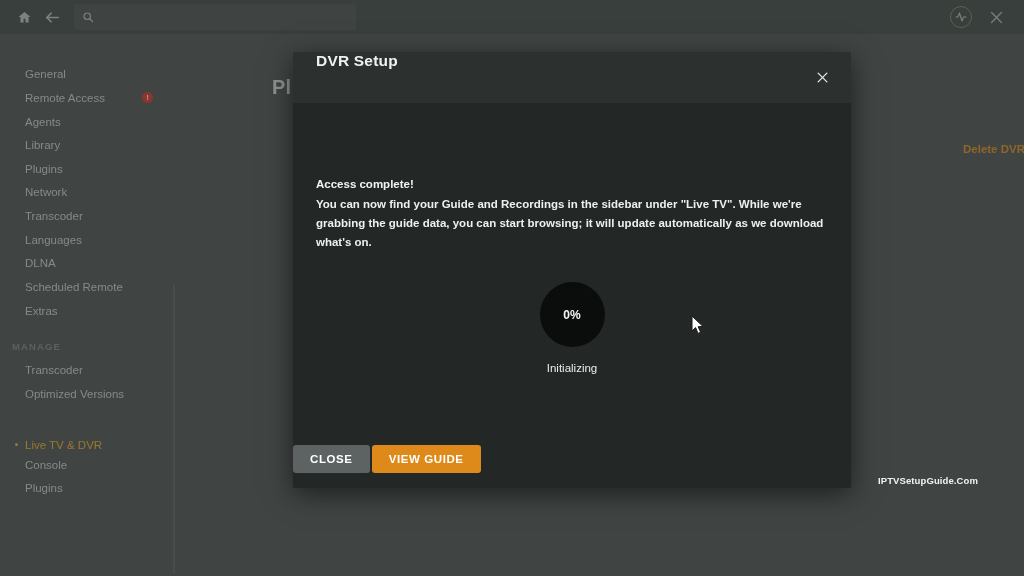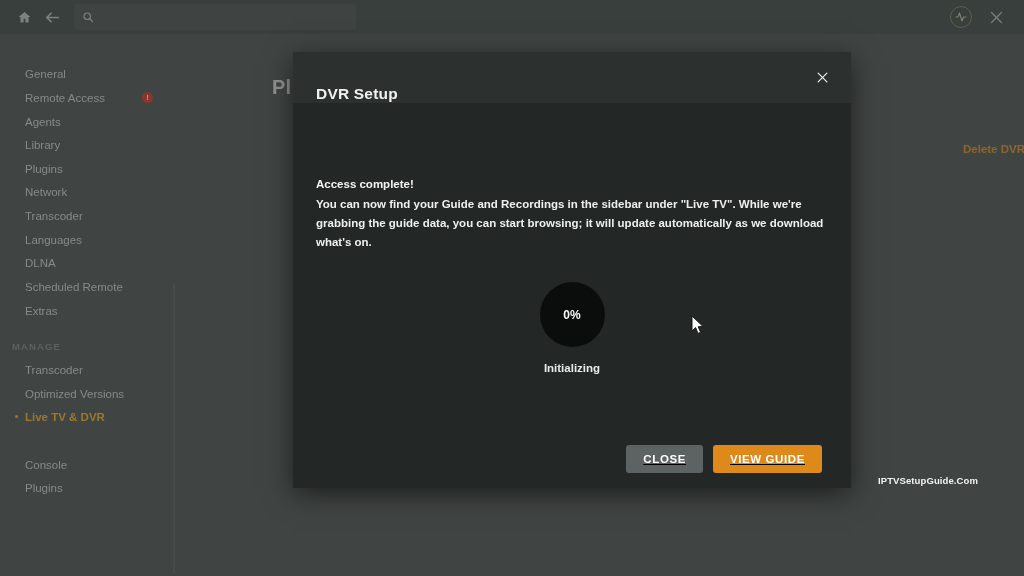--- a/index.html
+++ b/index.html
@@ -113,21 +113,21 @@
     width: 175px;
     height: 23px;
     display: flex;
     align-items: center;
     box-sizing: border-box;
     padding-left: 25px;
     font-size: 11.5px;
     color: #b9bdbb;
     white-space: nowrap;
   }
-  .nav-item.active { color: #d8a33a; font-weight: 700; }
+  .nav-item.active { color: #d8a33a; font-weight: 400; margin-top: 28px; }
   .nav-item .bullet {
     position: absolute;
     left: 15px;
     width: 3px; height: 3px;
     border-radius: 50%;
     background: #d8a33a;
   }
   .nav-badge {
     position: absolute;
     left: 142px;
@@ -185,21 +185,21 @@
     background: #232827;
     box-shadow: 0 6px 26px rgba(0,0,0,.55);
     overflow: hidden;
   }
   #dialog-header {
     position: absolute;
     left: 0; top: 0;
     width: 558px; height: 51px;
     background: #2c3130;
     display: flex;
-    align-items: flex-end;
+    align-items: flex-start;
   }
   #dialog-title {
     margin-left: 23px;
     font-size: 15.5px;
     font-weight: 700;
     color: #f0f2f1;
     letter-spacing: .2px;
   }
   #dialog-close {
     position: absolute;
@@ -249,35 +249,33 @@
     justify-content: center;
   }
   #progress-value {
     font-size: 12px;
     font-weight: 700;
     color: #f4f6f5;
   }
   #progress-status {
     margin-top: 15px;
     font-size: 11.5px;
-    font-weight: 700;
+    font-weight: 400;
     color: #e9ecea;
   }
 
   #dialog-footer {
     position: absolute;
     left: 0; bottom: 0;
     width: 558px; height: 58px;
     display: flex;
     align-items: center;
-    justify-content: flex-end;
     padding-right: 29px;
     box-sizing: border-box;
-    gap: 10px;
-    text-decoration: underline;
+    gap: 2px;
   }
   .dbtn {
     border: 0;
     border-radius: 3px;
     font-family: "Liberation Sans", sans-serif;
     font-size: 11.5px;
     font-weight: 700;
     letter-spacing: .6px;
     color: #fff;
     height: 28px;

